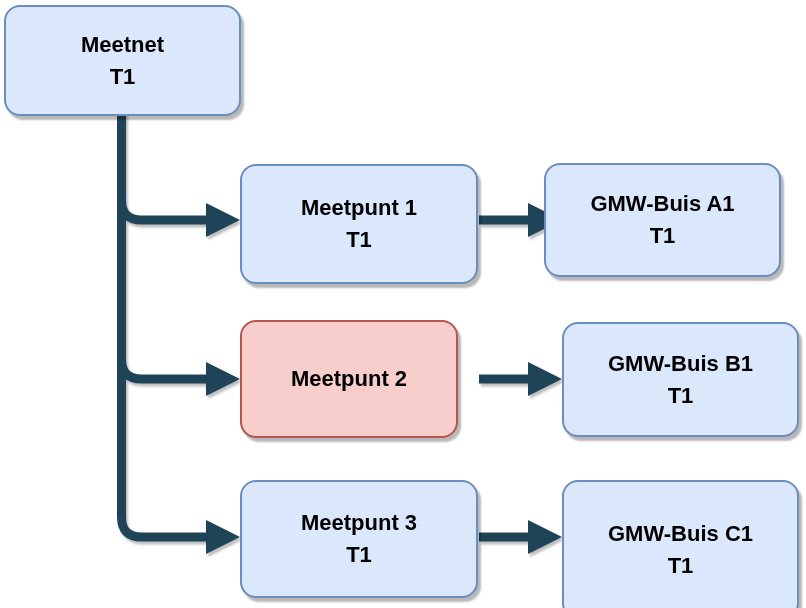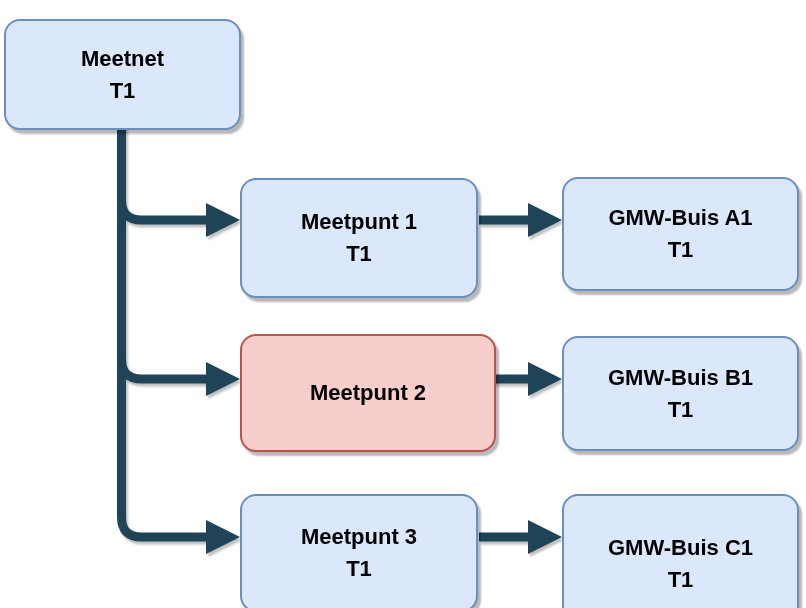--- a/index.html
+++ b/index.html
@@ -15,21 +15,20 @@
   .arrowhead { fill:var(--connector,#1f4458); stroke:none; }
   .node {
     position:absolute; box-sizing:border-box;
     background:var(--node-fill,#dbe8fc);
     border:2px solid var(--node-border,#6c8ebf);
     border-radius:16px;
     box-shadow:3px 4px 2px rgba(0,0,0,0.28);
     display:flex; flex-direction:column; align-items:center; justify-content:center;
     text-align:center; font-weight:bold; font-size:22px; line-height:1.45;
     color:var(--text,#000000);
-    margin-top:14px;
   }
   .node.red {
     background:var(--highlight-fill,#f8cecc);
     border-color:var(--highlight-border,#b85450);
   }
   .node-title, .node-subtitle { white-space:nowrap; }
 </style>
 </head>
 <body>
 
@@ -69,30 +68,30 @@
   <div class="node blue" style="left:4px; top:5px; width:237px; height:111px">
     <div class="node-title">Meetnet</div>
     <div class="node-subtitle">T1</div>
   </div>
 
   <div class="node blue" style="left:240px; top:164px; width:238px; height:120px">
     <div class="node-title">Meetpunt 1</div>
     <div class="node-subtitle">T1</div>
   </div>
 
-  <div class="node red" style="left:240px; top:320px; width:256px; height:118px">
+  <div class="node red" style="left:240px; top:320px; width:218px; height:118px">
     <div class="node-title">Meetpunt 2</div>
   </div>
 
   <div class="node blue" style="left:240px; top:480px; width:238px; height:118px">
     <div class="node-title">Meetpunt 3</div>
     <div class="node-subtitle">T1</div>
   </div>
 
-  <div class="node blue" style="left:562px; top:163px; width:237px; height:114px">
+  <div class="node blue" style="left:544px; top:163px; width:237px; height:114px">
     <div class="node-title">GMW-Buis A1</div>
     <div class="node-subtitle">T1</div>
   </div>
 
   <div class="node blue" style="left:562px; top:322px; width:237px; height:115px">
     <div class="node-title">GMW-Buis B1</div>
     <div class="node-subtitle">T1</div>
   </div>
 
   <div class="node blue" style="left:562px; top:480px; width:237px; height:139px">

